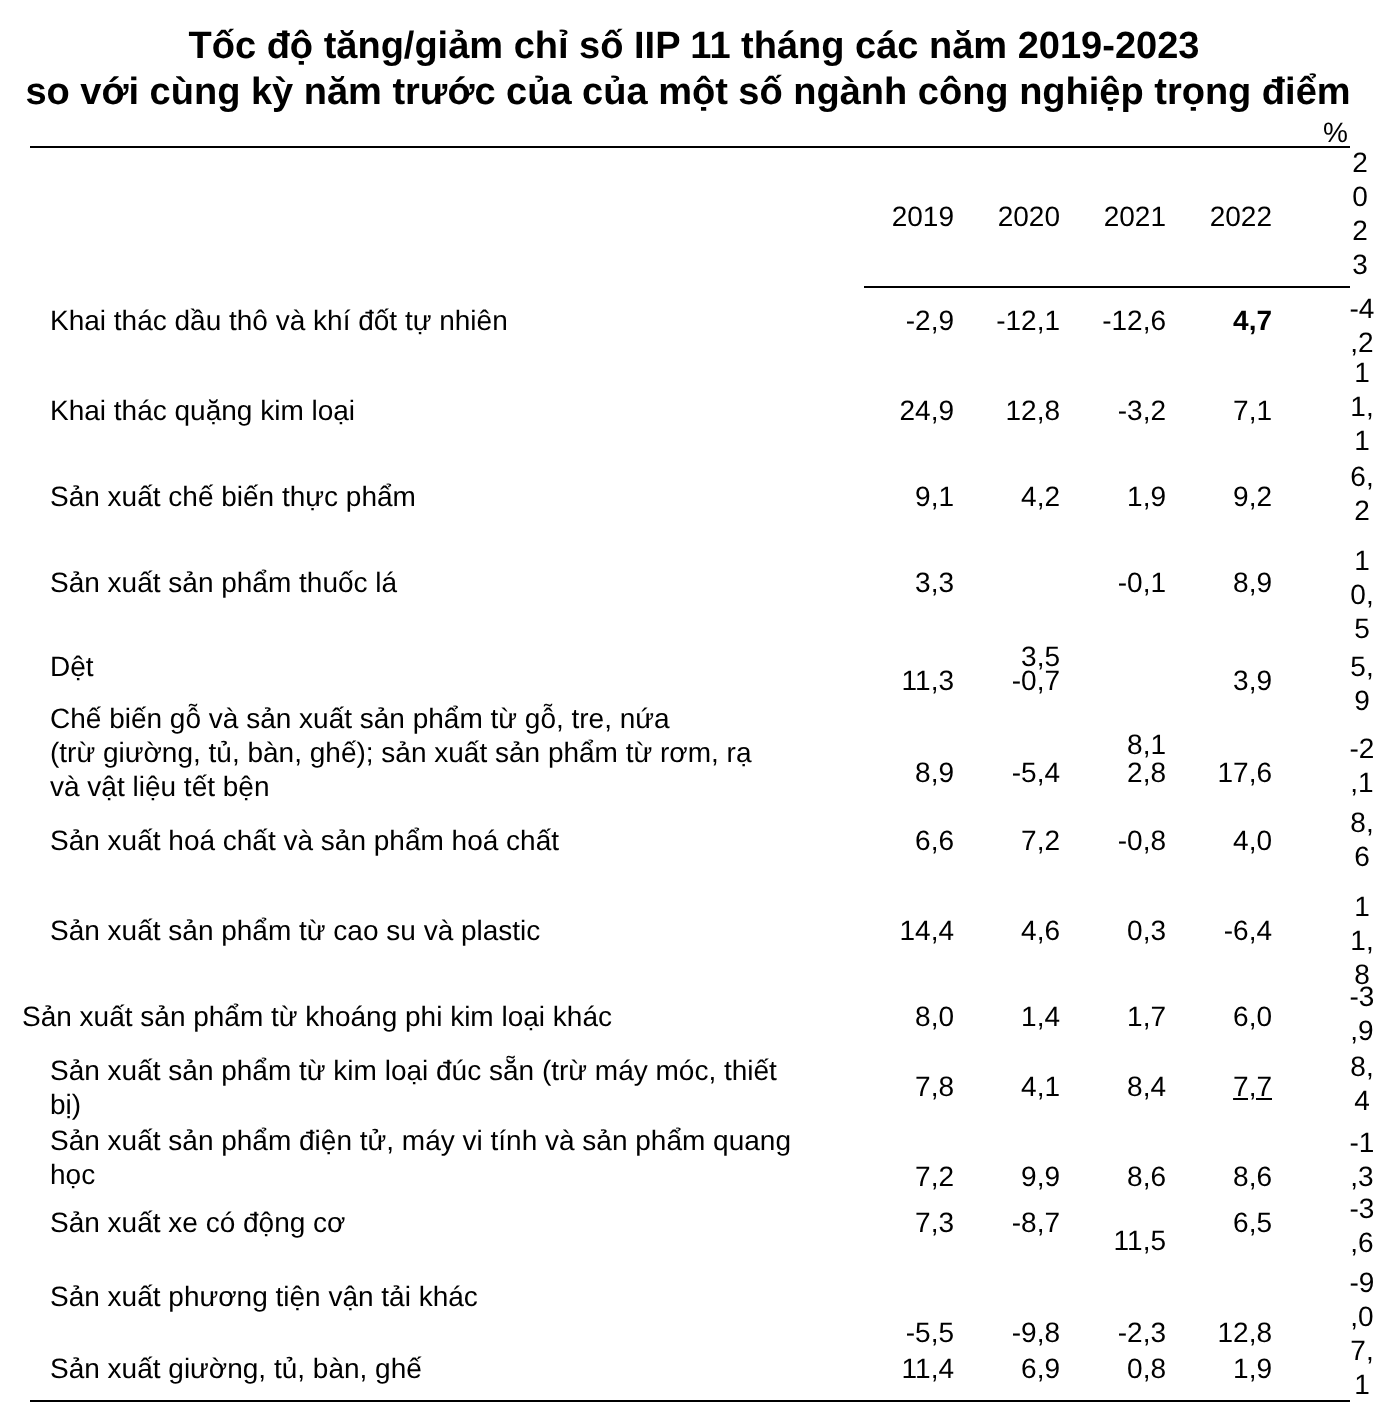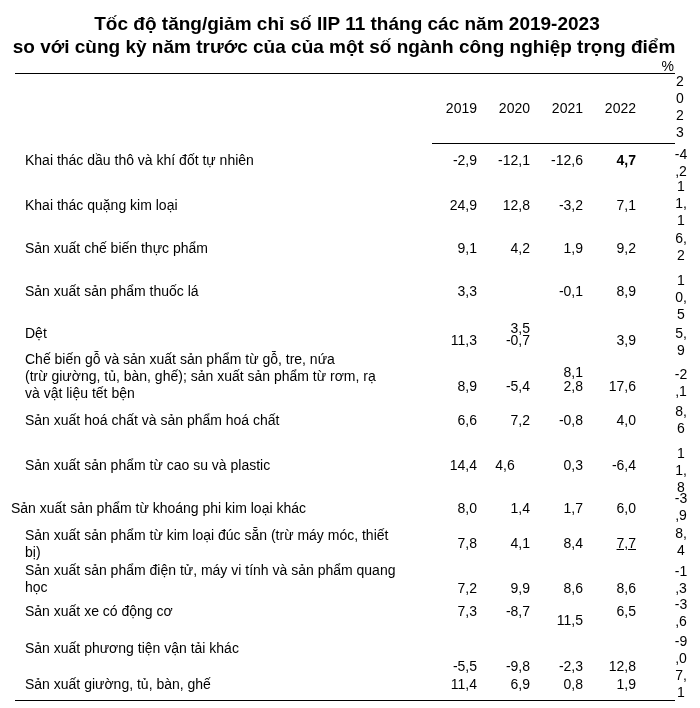--- a/index.html
+++ b/index.html
@@ -102,21 +102,21 @@
       <span class="val" style="left: 427px; top: 412px;">6,6</span>
       <span class="val" style="left: 480px; top: 412px;">7,2</span>
       <span class="val" style="left: 533px; top: 412px;">-0,8</span>
       <span class="val" style="left: 586px; top: 412px;">4,0</span>
       <span class="v23" style="top: 403px;">8,
 6</span>
     </div>
     <div class="row">
       <span class="lbl" style="left: 25px; top: 457px;">Sản xuất sản phẩm từ cao su và plastic</span>
       <span class="val" style="left: 427px; top: 457px;">14,4</span>
-      <span class="val" style="left: 480px; top: 457px; text-align: center;">4,6</span>
+      <span class="val" style="left: 480px; top: 457px;">4,6</span>
       <span class="val" style="left: 533px; top: 457px;">0,3</span>
       <span class="val" style="left: 586px; top: 457px;">-6,4</span>
       <span class="v23" style="top: 445px;">1
 1,
 8</span>
     </div>
     <div class="row">
       <span class="lbl" style="left: 11px; top: 500px;">Sản xuất sản phẩm từ khoáng phi kim loại khác</span>
       <span class="val" style="left: 427px; top: 500px;">8,0</span>
       <span class="val" style="left: 480px; top: 500px;">1,4</span>

